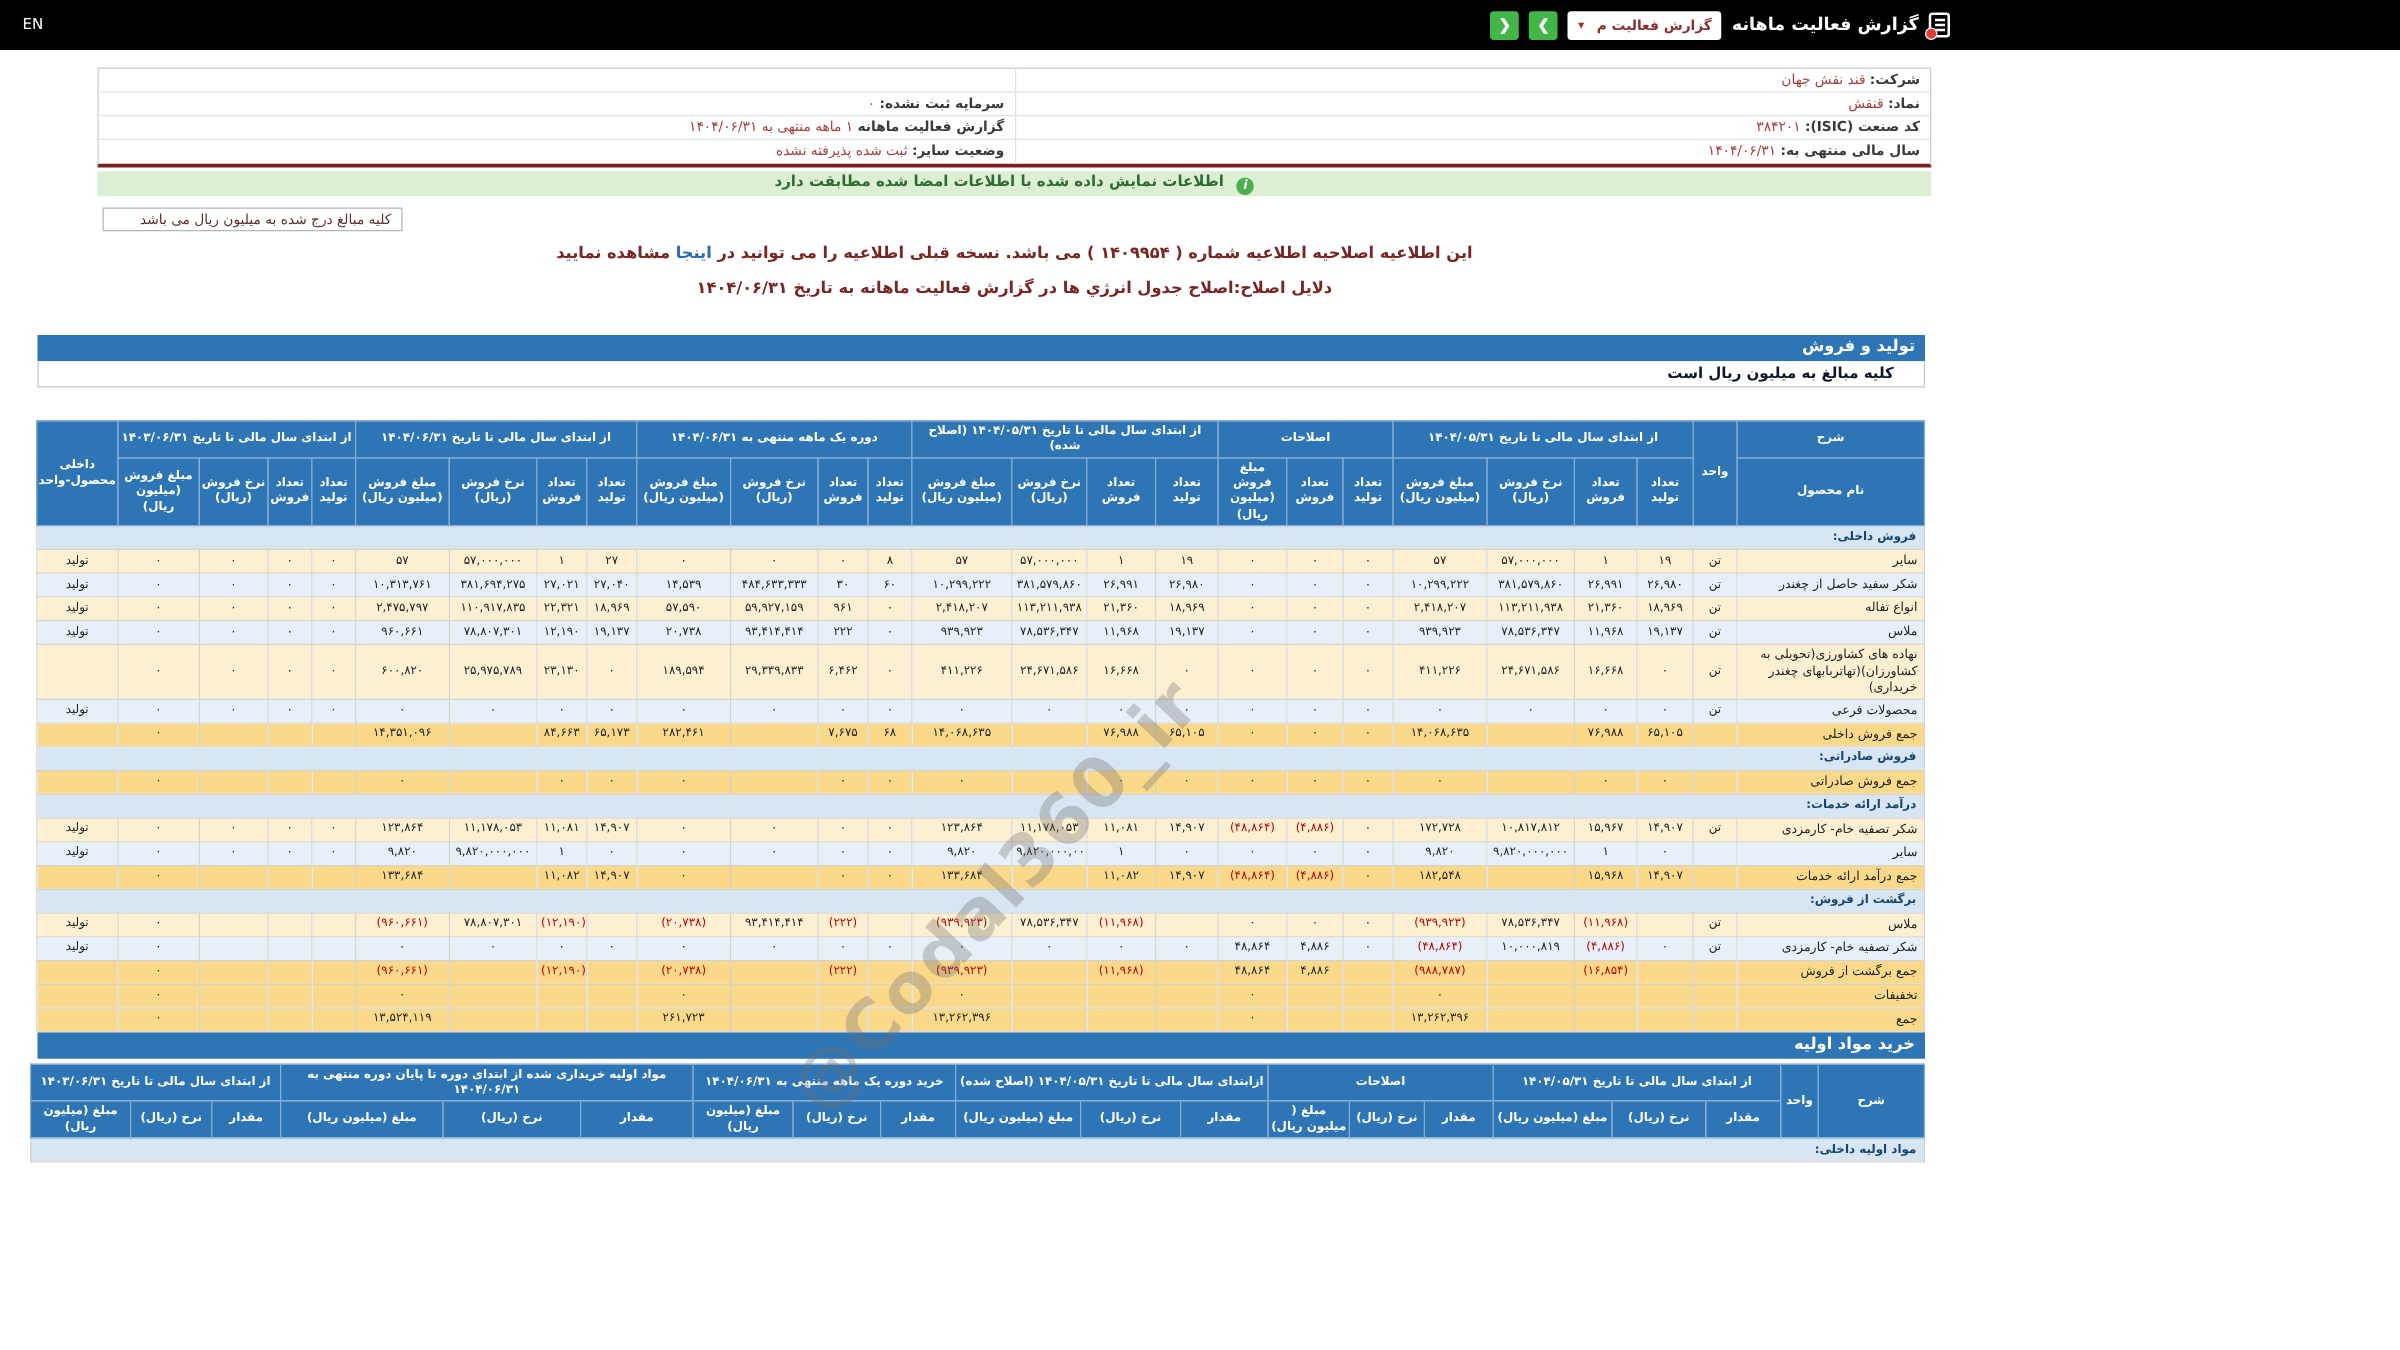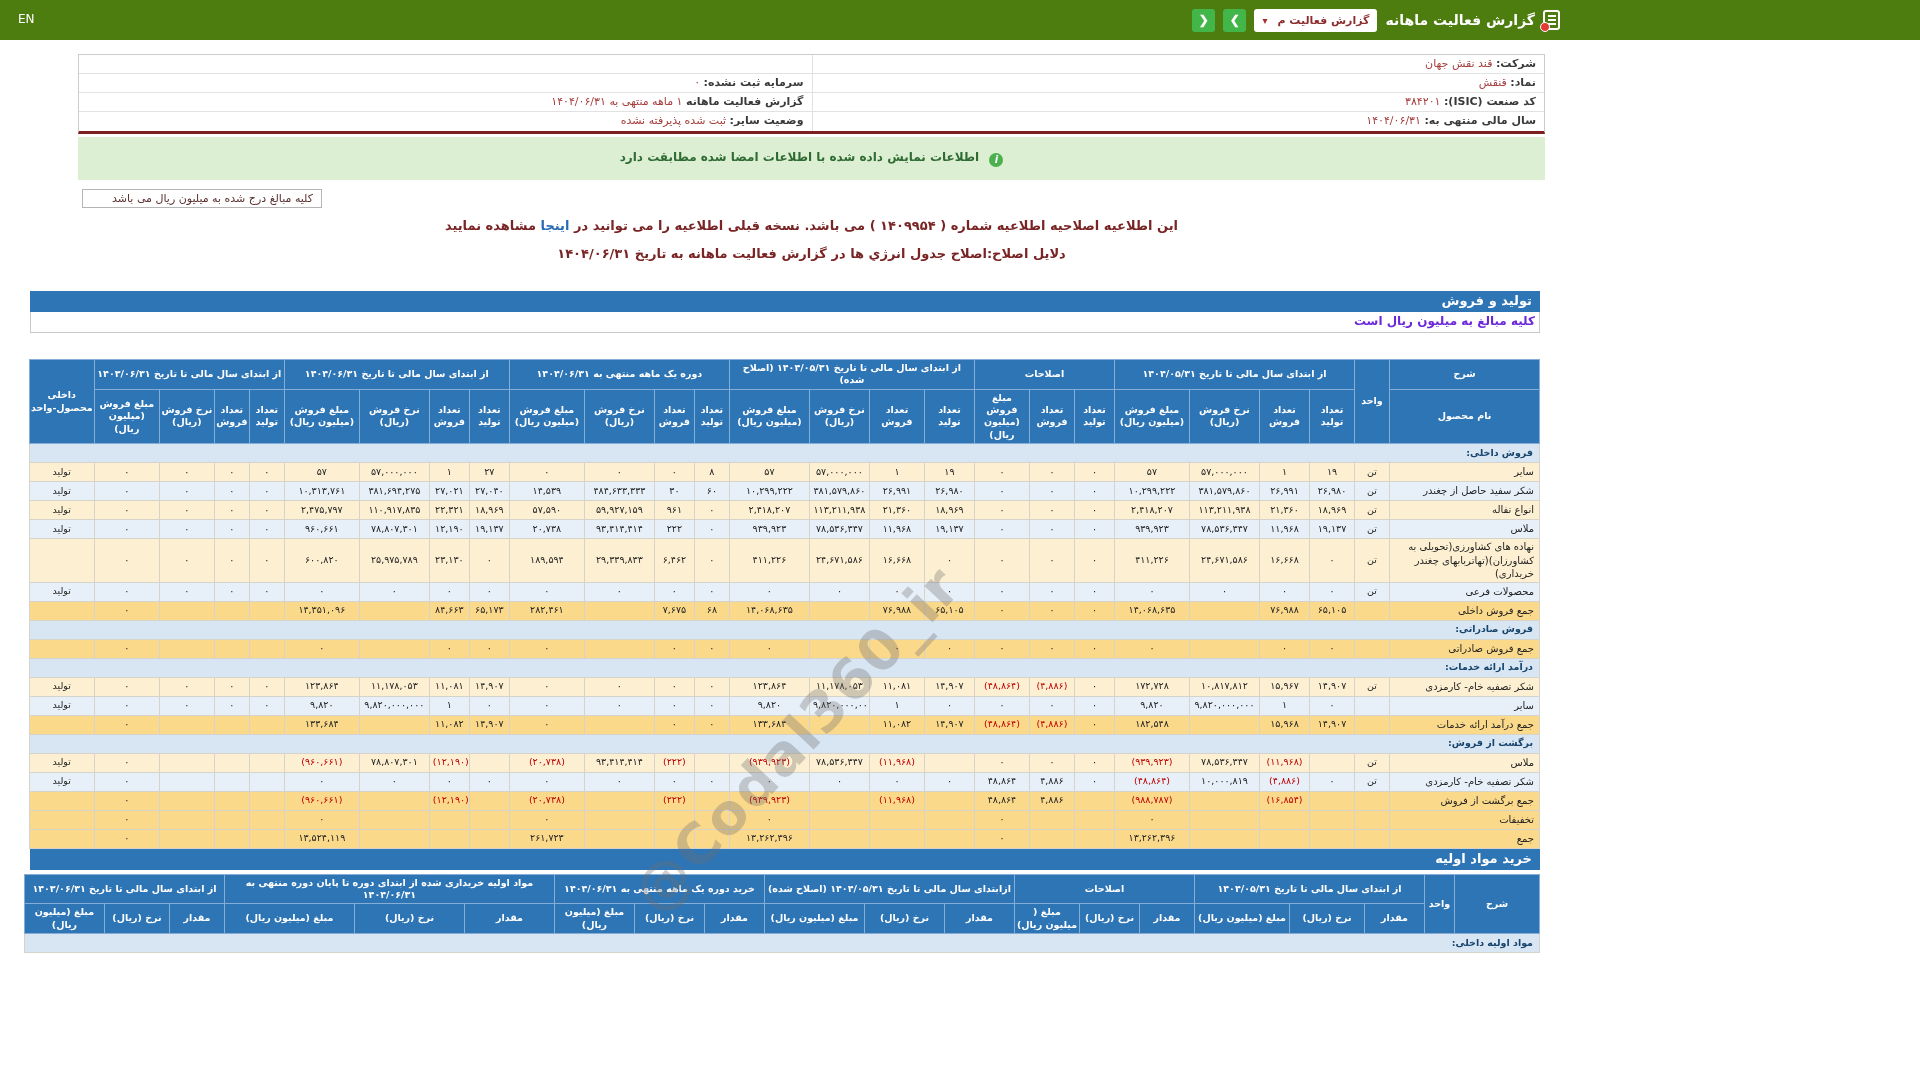--- a/index.html
+++ b/index.html
@@ -4,55 +4,55 @@
 <style>
   * { box-sizing: border-box; margin: 0; padding: 0; }
   html, body { direction: rtl; }
   body {
     width: 1920px; height: 1080px; overflow: hidden; position: relative;
     background: #ffffff;
     font-family: "DejaVu Sans", sans-serif;
     color: #222;
   }
   
-  .topbar { height: 40px; background: #4d7c0f; position: relative; }
+  .topbar { height: 40px; background: #000000; position: relative; }
   .topbar-inner { width: 1530px; margin-right: 360px; height: 40px; display: flex; align-items: center; }
   .tb-cluster { display: flex; align-items: center; gap: 8px; }
   .en-link { position: absolute; left: 18px; top: 12px; color: #fff; font-size: 12px; cursor: pointer; }
   .tb-title { color: #fff; font-size: 14px; font-weight: bold; white-space: nowrap; }
   .report-icon { width: 17px; height: 20px; border: 2px solid #fff; border-radius: 3px; position: relative; display: inline-block; }
   .report-icon::before { content: ""; position: absolute; right: 2px; top: 3px; width: 8px; height: 2px; background: #fff; box-shadow: 0 4px 0 #fff, 0 8px 0 #fff; }
   .report-icon::after { content: ""; position: absolute; left: -5px; bottom: -4px; width: 8px; height: 8px; background: #e53935; border-radius: 50%; border: 1px solid #fff; }
   .tb-select { background: #fff; border-radius: 3px; height: 23px; padding: 0 8px; display: flex; align-items: center; gap: 10px; cursor: pointer; }
   .tb-select .sel-val { color: #8b2f2f; font-size: 11px; font-weight: bold; white-space: nowrap; }
   .tb-select .caret { color: #a33030; font-size: 10px; }
   .nav-btn { width: 23px; height: 23px; background: #43b649; border: none; border-radius: 3px; color: #fff; font-size: 12px; font-weight: bold; line-height: 23px; text-align: center; cursor: pointer; padding: 0; }
   
   .info-table { width: 1467px; margin: 14px 375px 0 0; border: 1px solid #cccccc; border-bottom: 3px solid #7b1f1f; background: #fff; }
   .ci-row { display: flex; height: 19px; line-height: 18px; border-bottom: 1px solid #e2e2e2; }
   .ci-row:last-child { border-bottom: none; }
   .ci-cell { width: 50%; padding: 0 8px; font-size: 11px; white-space: nowrap; overflow: hidden; }
   .ci-right { border-left: 1px solid #e2e2e2; }
   .ci-lbl { font-weight: bold; color: #3a3a3a; }
   .ci-val { color: #a63d3d; }
   
-  .banner { width: 1467px; margin: 3px 375px 0 0; background: #dcefd2; color: #2f6b33; font-size: 12px; font-weight: bold; text-align: center; padding: 13px 0; }
+  .banner { width: 1467px; margin: 3px 375px 0 0; background: #dcefd2; color: #2f6b33; font-size: 12px; font-weight: bold; text-align: center; padding: 1px 0; }
   .info-icon { display: inline-block; width: 14px; height: 14px; border-radius: 50%; background: #4caf50; color: #fff; font-size: 10px; line-height: 14px; text-align: center; vertical-align: -2px; margin-left: 6px; font-style: italic; }
   .info-icon::before { content: "i"; }
   
   .unit-box { width: 240px; margin: 9px 1598px 0 0; border: 1px solid #b5b5b5; padding: 2px 8px; font-size: 11px; color: #5a3030; white-space: nowrap; }
   
   .amend { width: 1467px; margin: 10px 375px 0 0; text-align: center; color: #7a2525; font-weight: bold; font-size: 13px; }
   .amend.second { margin-top: 13px; }
   .amend a, .amend .lnk { color: #2a6bb5; cursor: pointer; }
   
   .main { width: 1510px; margin: 0 380px 0 0; position: relative; }
   .sec-bar { background: #2e75b6; color: #fff; font-size: 13px; font-weight: bold; padding: 2px 8px; height: 21px; }
   .sec-bar.first { margin-top: 30px; }
-  .sub-bar { border: 1px solid #c9c9c9; border-top: none; background: #fff; padding: 2px 4px; font-size: 12px; font-weight: bold; color: #6d28d9; height: 21px; }
+  .sub-bar { border: 1px solid #c9c9c9; border-top: none; background: #fff; padding: 2px 24px; font-size: 12px; font-weight: bold; color: #0f172a; height: 21px; }
   
   table.rep { width: 1510px; border-collapse: collapse; table-layout: fixed; font-size: 9.5px; }
   table.rep.t1 { margin-top: 26px; }
   table.rep.t2 { margin-top: 4px; }
   table.rep th { background: #2e75b6; color: #fff; border: 1px solid #86add5; font-weight: bold; padding: 2px 1px; text-align: center; line-height: 1.3; font-size: 9.5px; }
   table.rep td { border: 1px solid #d6d3cb; padding: 1px 3px; text-align: center; height: 19px; line-height: 1.35; color: #222; overflow: hidden; }
   table.rep td.cell { direction: ltr; }
   table.rep td.cname { text-align: right; padding-right: 5px; font-size: 10px; }
   table.rep tr.sec td { background: #d8e5f2; color: #17456e; font-weight: bold; text-align: right; padding-right: 6px; }
   table.rep tr.ry td { background: #fdf0d2; }

